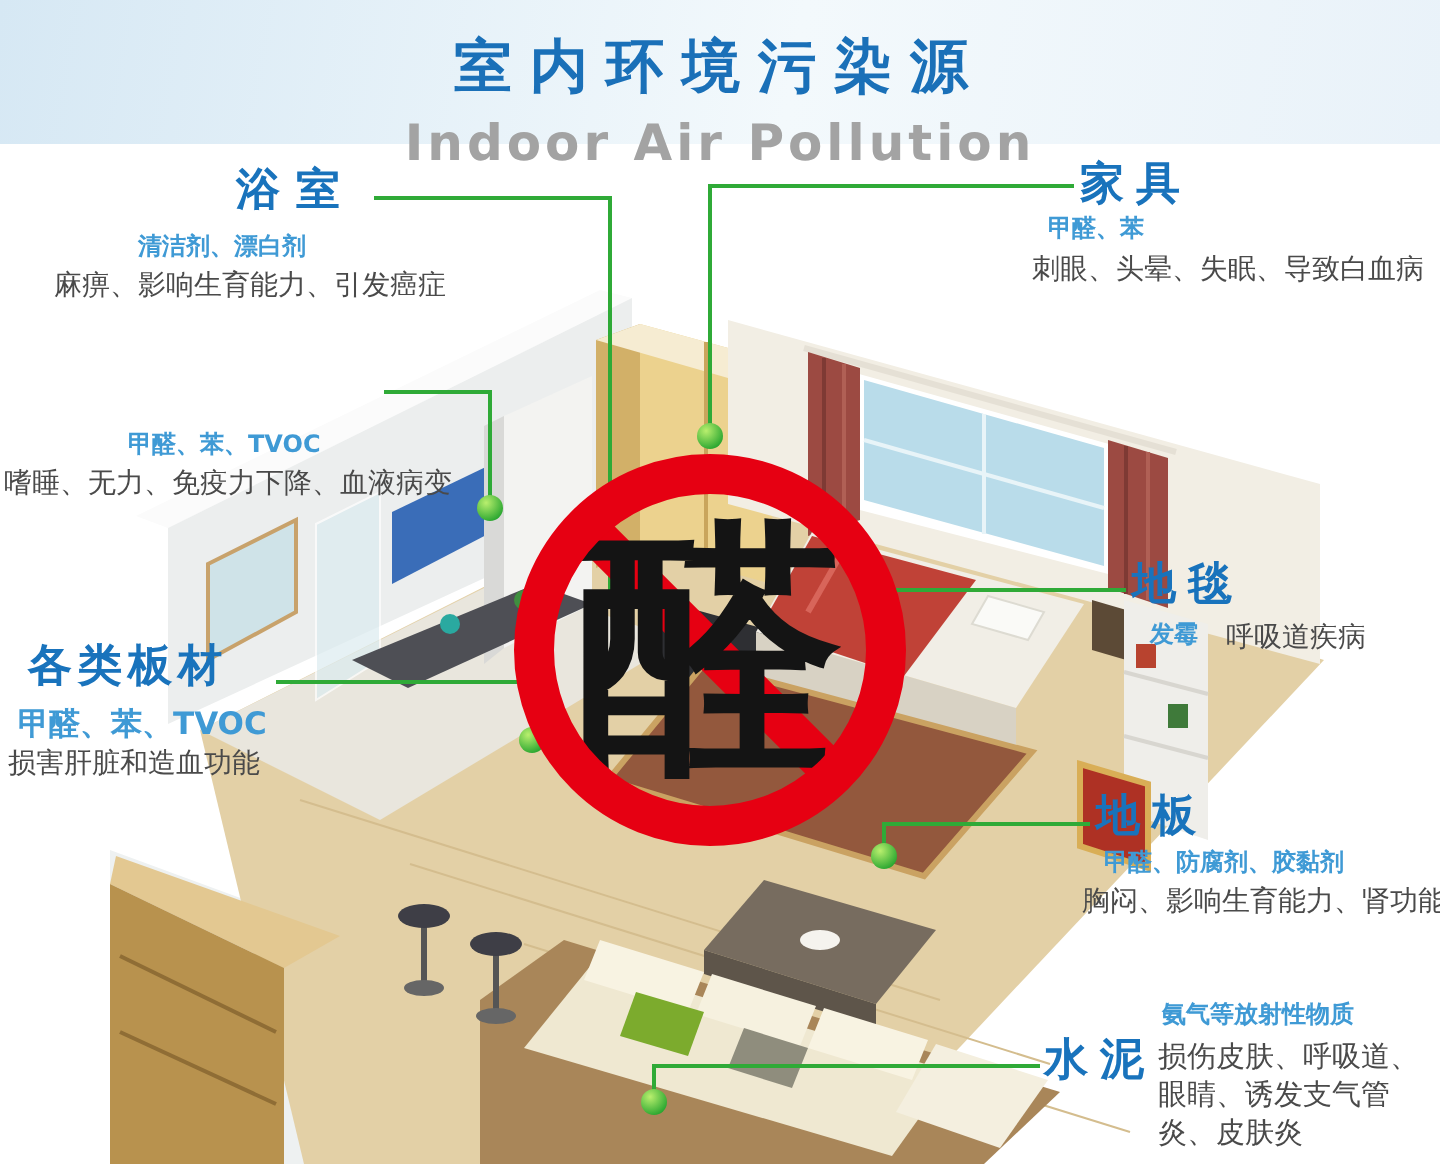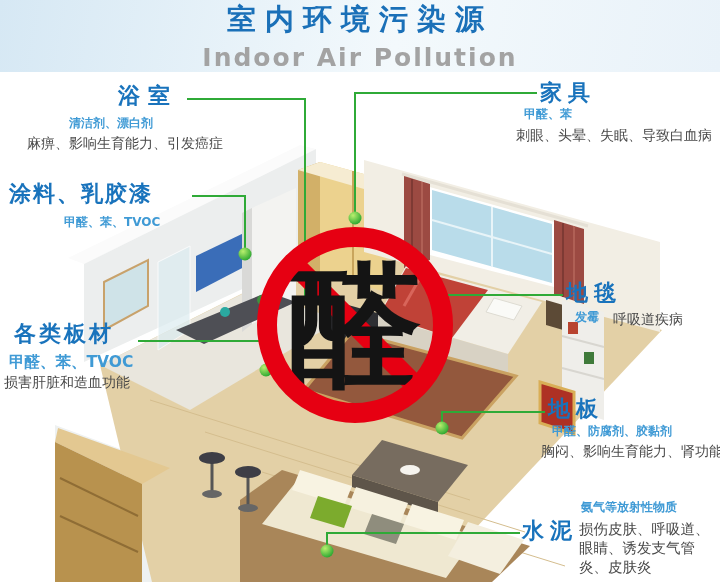--- a/index.html
+++ b/index.html
@@ -10,21 +10,21 @@
   *{margin:0;padding:0;box-sizing:border-box;}
   html,body{width:720px;height:582px;overflow:hidden;background:#fff;
     font-family:"DejaVu Sans","Liberation Sans",sans-serif;}
   .stage{position:relative;width:720px;height:582px;background:#fff;}
 
   
   .banner{position:absolute;left:0;top:0;width:720px;height:72px;
     background:linear-gradient(100deg,#d6e8f4 0%,#f3f9fc 55%,#e9f2f9 100%);
     text-align:center;}
   .banner h1{font-size:29px;font-weight:700;color:var(--title_blue);
-    letter-spacing:9px;padding-top:0;}
+    letter-spacing:9px;padding-top:14px;}
   .banner .sub{font-size:25px;font-weight:700;color:var(--subtitle_gray);
     letter-spacing:2px;margin-top:3px;}
 
   svg.layer{position:absolute;left:0;top:0;width:720px;height:582px;}
   .room{z-index:1;}
   .connectors{z-index:3;pointer-events:none;}
   .connectors polyline{fill:none;stroke:var(--line_green);stroke-width:2;}
 
   
   .sign{position:absolute;left:257px;top:227px;width:196px;height:196px;z-index:4;}
@@ -202,22 +202,22 @@
   <div class="sign">
     <div class="slash"></div>
     <span class="char">醛</span>
     <div class="ring"></div>
   </div>
 
   <div class="t" style="left:118px;top:85px;letter-spacing:8px;">浴室</div>
   <div class="p" style="left:69px;top:117px;">清洁剂、漂白剂</div>
   <div class="e" style="left:27px;top:136px;">麻痹、影响生育能力、引发癌症</div>
 
-  <div class="t" style="left:9px;top:183px;letter-spacing:2px;">涂料、乳胶漆</div>
   <div class="p" style="left:64px;top:216px;">甲醛、苯、TVOC</div>
+  <div class="e" style="left:2px;top:235px;">嗜睡、无力、免疫力下降、血液病变</div>
 
   <div class="t" style="left:14px;top:323px;letter-spacing:3px;">各类板材</div>
   <div class="p" style="left:9px;top:355px;font-size:15.5px;">甲醛、苯、TVOC</div>
   <div class="e" style="left:4px;top:375px;">损害肝脏和造血功能</div>
 
   <div class="t" style="left:540px;top:82px;letter-spacing:6px;text-align:right;">家具</div>
   <div class="p" style="left:524px;top:108px;">甲醛、苯</div>
   <div class="e" style="left:516px;top:128px;">刺眼、头晕、失眠、导致白血病</div>
 
   <div class="t" style="left:566px;top:282px;letter-spacing:6px;">地毯</div>

